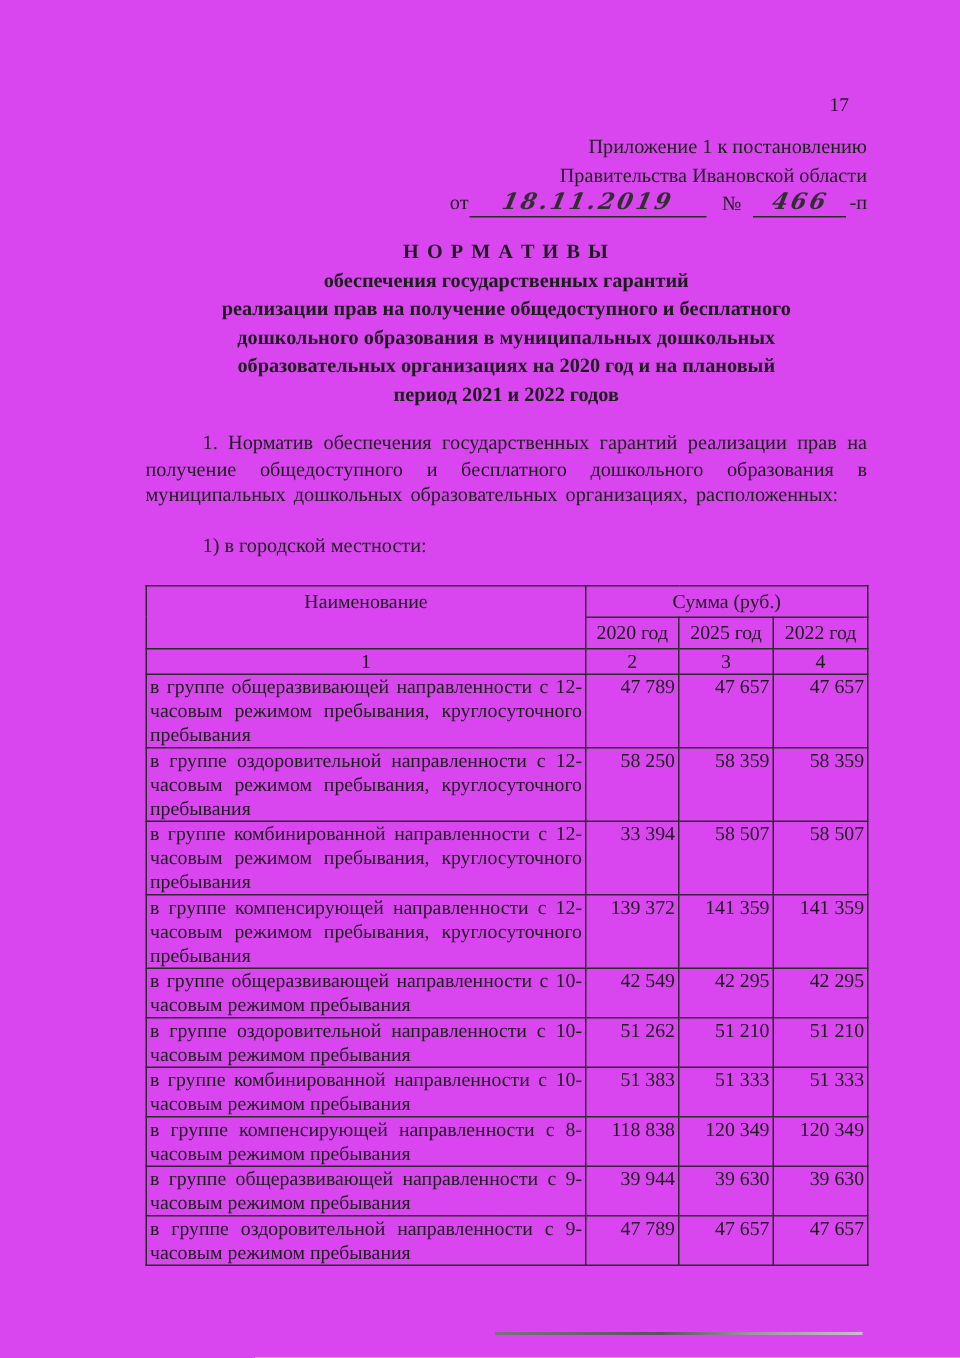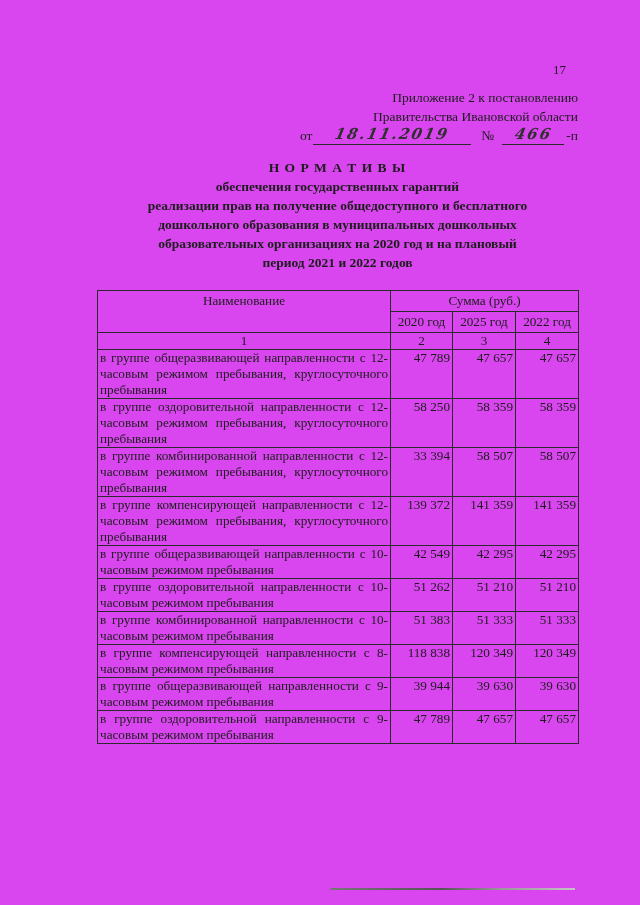--- a/index.html
+++ b/index.html
@@ -116,37 +116,39 @@
 </head>
 <body>
 
 <div class="page">
 
   <div class="page-number">17</div>
 
   <div class="content">
 
     <div class="appendix-block">
-      <div>Приложение 2 к постановлению</div>
+      <div>Приложение 1 к постановлению</div>
       <div>Правительства Ивановской области</div>
       <div class="appendix-line3">
         <span>от</span><span class="blank blank-date"><span class="handwriting">18.11.2019</span></span><span class="num-sign">№</span><span class="blank blank-num"><span class="handwriting">466</span></span><span>-п</span>
       </div>
     </div>
 
     <div class="doc-title">
       <div class="heading">Н О Р М А Т И В Ы</div>
       <div>обеспечения государственных гарантий</div>
       <div>реализации прав на получение общедоступного и бесплатного</div>
       <div>дошкольного образования в муниципальных дошкольных</div>
       <div>образовательных организациях на 2020 год и на плановый</div>
       <div>период 2021 и 2022 годов</div>
     </div>
 
-
+    <p class="body-paragraph">1. Норматив обеспечения государственных гарантий реализации прав на получение общедоступного и бесплатного дошкольного образования в муниципальных дошкольных образовательных организациях, расположенных:</p>
+
+    <div class="section-label">1) в городской местности:</div>
 
     <table class="norms">
       <colgroup>
         <col style="width:293px">
         <col style="width:62px">
         <col style="width:63px">
         <col style="width:63px">
       </colgroup>
       <thead>
         <tr>

